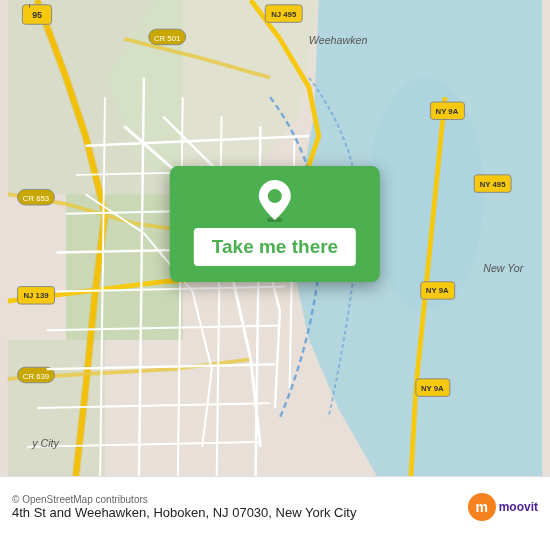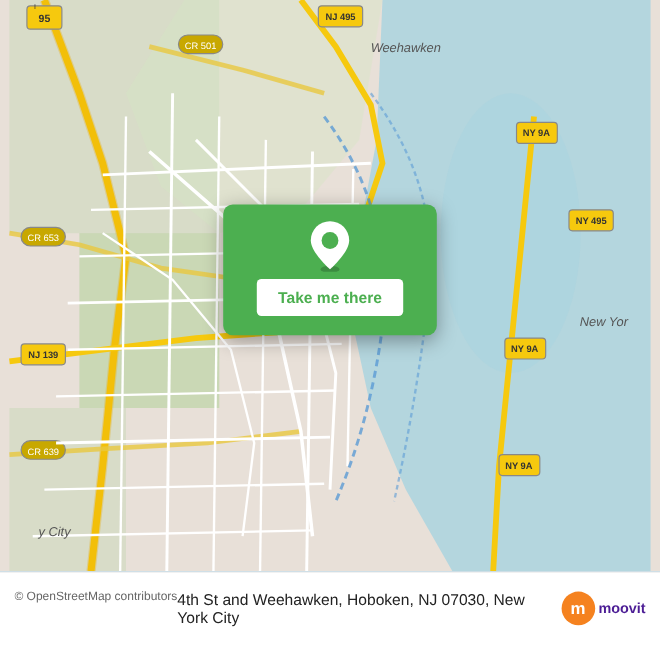--- a/index.html
+++ b/index.html
@@ -60,21 +60,21 @@
       align-items: center;
       justify-content: center;
     }
 
     .take-me-there-btn {
       background: white;
       color: #4caf50;
       border: none;
       border-radius: 4px;
       padding: 8px 18px;
-      font-size: 13px;
+      font-size: 19px;
       font-weight: 600;
       cursor: pointer;
       white-space: nowrap;
     }
 
     
     #bottom-bar {
       width: 550px;
       height: 60px;
       background: white;
@@ -219,21 +219,21 @@
         <path d="M20 2 C11 2 4 9 4 18 C4 28 20 42 20 42 C20 42 36 28 36 18 C36 9 29 2 20 2Z" fill="white"></path>
         <circle cx="20" cy="18" r="7" fill="#4caf50"></circle>
       </svg>
     </div>
 
     <button class="take-me-there-btn">Take me there</button>
   </div>
 </div>
 
 <div id="bottom-bar">
-  <div style="display:flex; flex-direction:row; flex:1; overflow:hidden;">
+  <div style="display:flex; flex-direction:column; flex:1; overflow:hidden;">
     <span class="openstreetmap-credit">© OpenStreetMap contributors</span>
     <span class="address-text">4th St and Weehawken, Hoboken, NJ 07030, New York City</span>
   </div>
   <div class="moovit-logo">
     <div class="moovit-icon">
       <span>m</span>
     </div>
     <span class="moovit-text">moovit</span>
   </div>
 </div>

